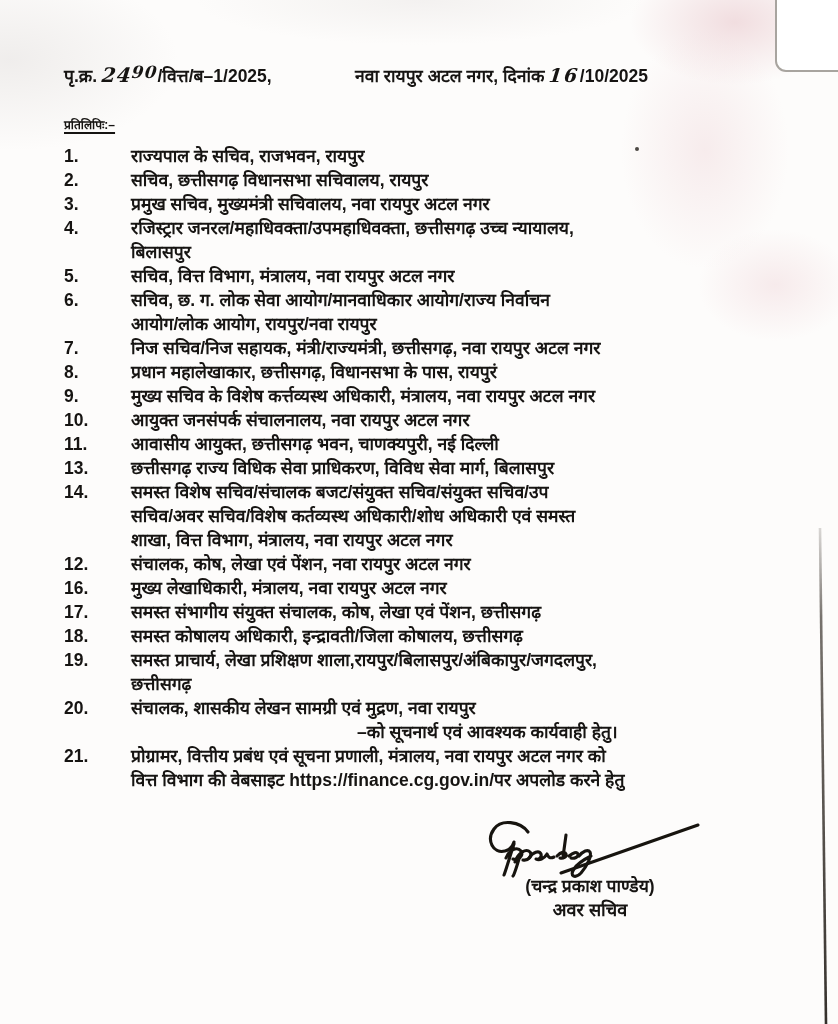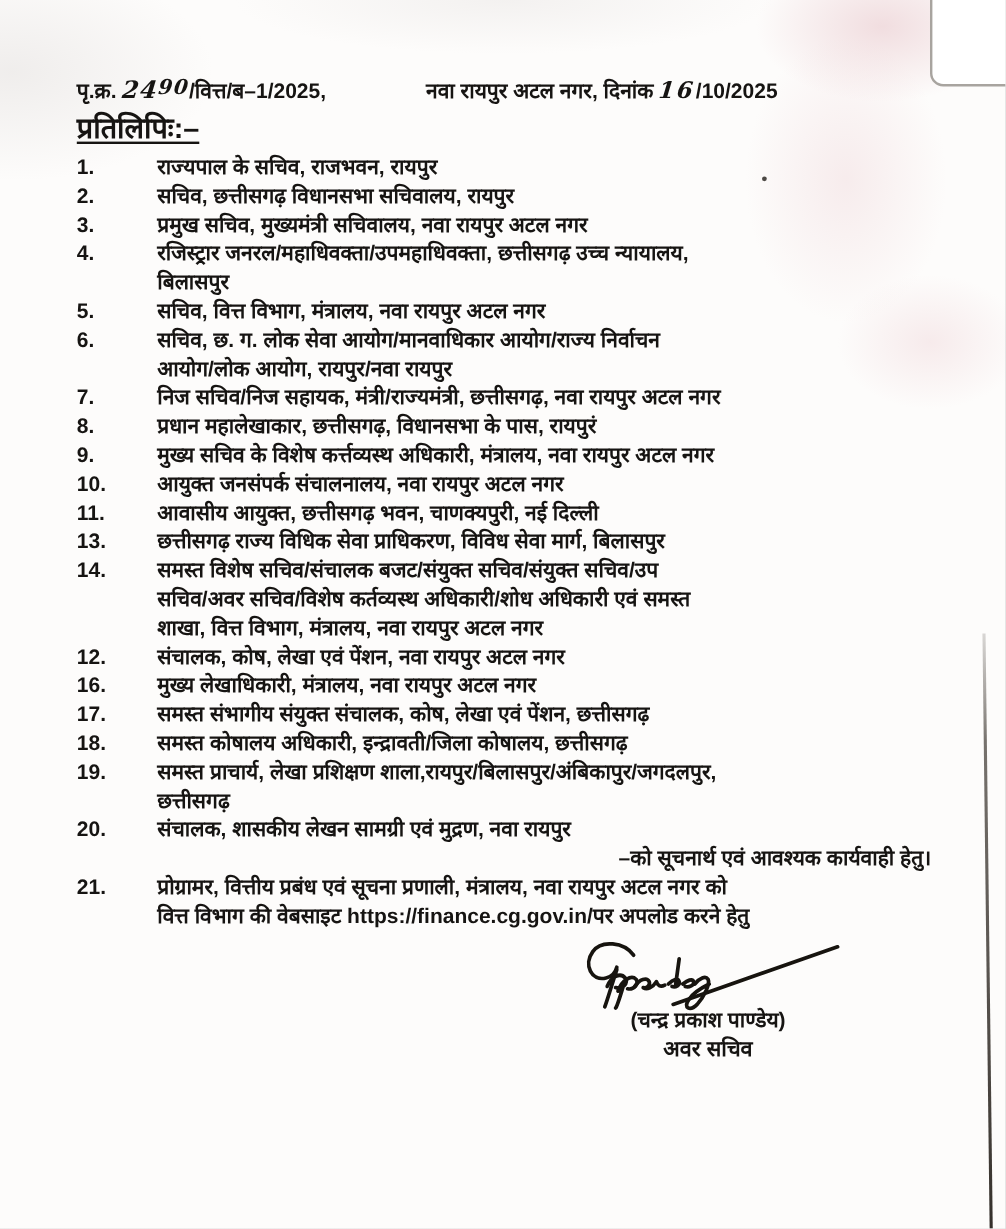--- a/index.html
+++ b/index.html
@@ -29,34 +29,34 @@
   .hand{
     font-family:"DejaVu Serif",serif;
     font-style:italic;font-weight:700;
     transform:skewX(-6deg);display:inline-block;
   }
   .hand-a{font-size:20px;letter-spacing:1px;}
   .hand-b{font-size:17px;position:relative;top:-4px;letter-spacing:1px;}
   .hand-day{font-size:19px;letter-spacing:2px;}
 
   .copylabel{
-    font-weight:700;font-size:24px;line-height:26px;margin-top:5px;
+    font-weight:700;font-size:12px;line-height:26px;margin-top:23px;
     text-decoration:underline;text-underline-offset:3px;text-decoration-thickness:1.5px;
     width:max-content;
   }
 
   
   .list{margin-top:6px;font-weight:700;font-size:17.5px;line-height:24px;}
   .row{display:flex;align-items:flex-start;}
   .num{flex:0 0 51px;}
   .txt{flex:1 1 auto;margin-left:16px;}
-  .note-row{padding-left:293px;font-weight:700;font-size:17.5px;line-height:24px;white-space:nowrap;text-align:right;}
+  .note-row{padding-left:293px;font-weight:700;font-size:17.5px;line-height:24px;white-space:nowrap;}
 
   
-  .sig{position:absolute;left:455px;top:782px;width:270px;text-align:center;}
+  .sig{position:absolute;left:455px;top:818px;width:270px;text-align:center;}
   .sig svg{display:block;margin:0 auto;}
   .sig-name{font-weight:700;font-size:17.5px;line-height:24px;margin-top:-6px;}
   .sig-desig{font-weight:700;font-size:18px;line-height:24px;}
 
   
   .corner-card{
     position:absolute;left:775px;top:-14px;width:90px;height:82px;
     background:#fff;border:2px solid #a8a49f;border-radius:11px;
   }
   .edge-line{position:absolute;left:0;top:0;pointer-events:none;}

